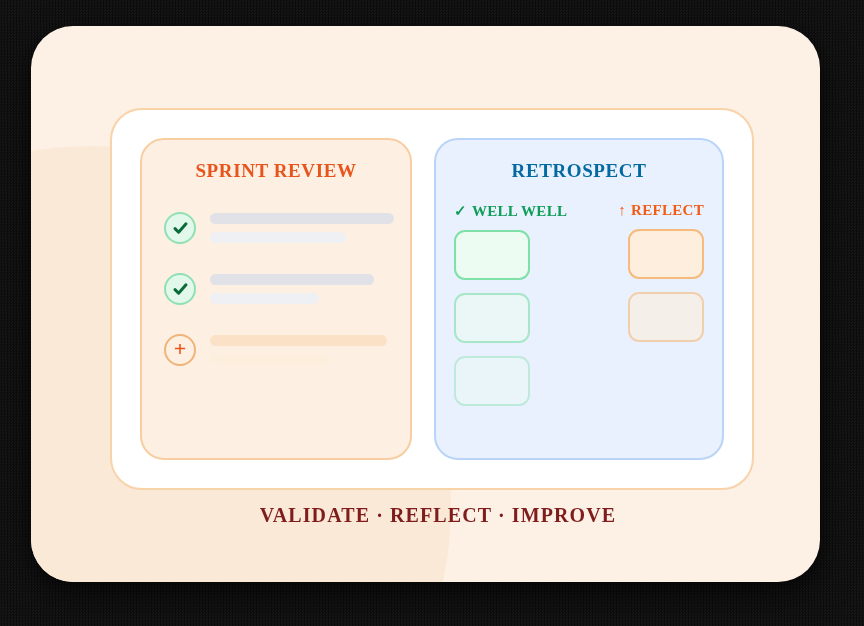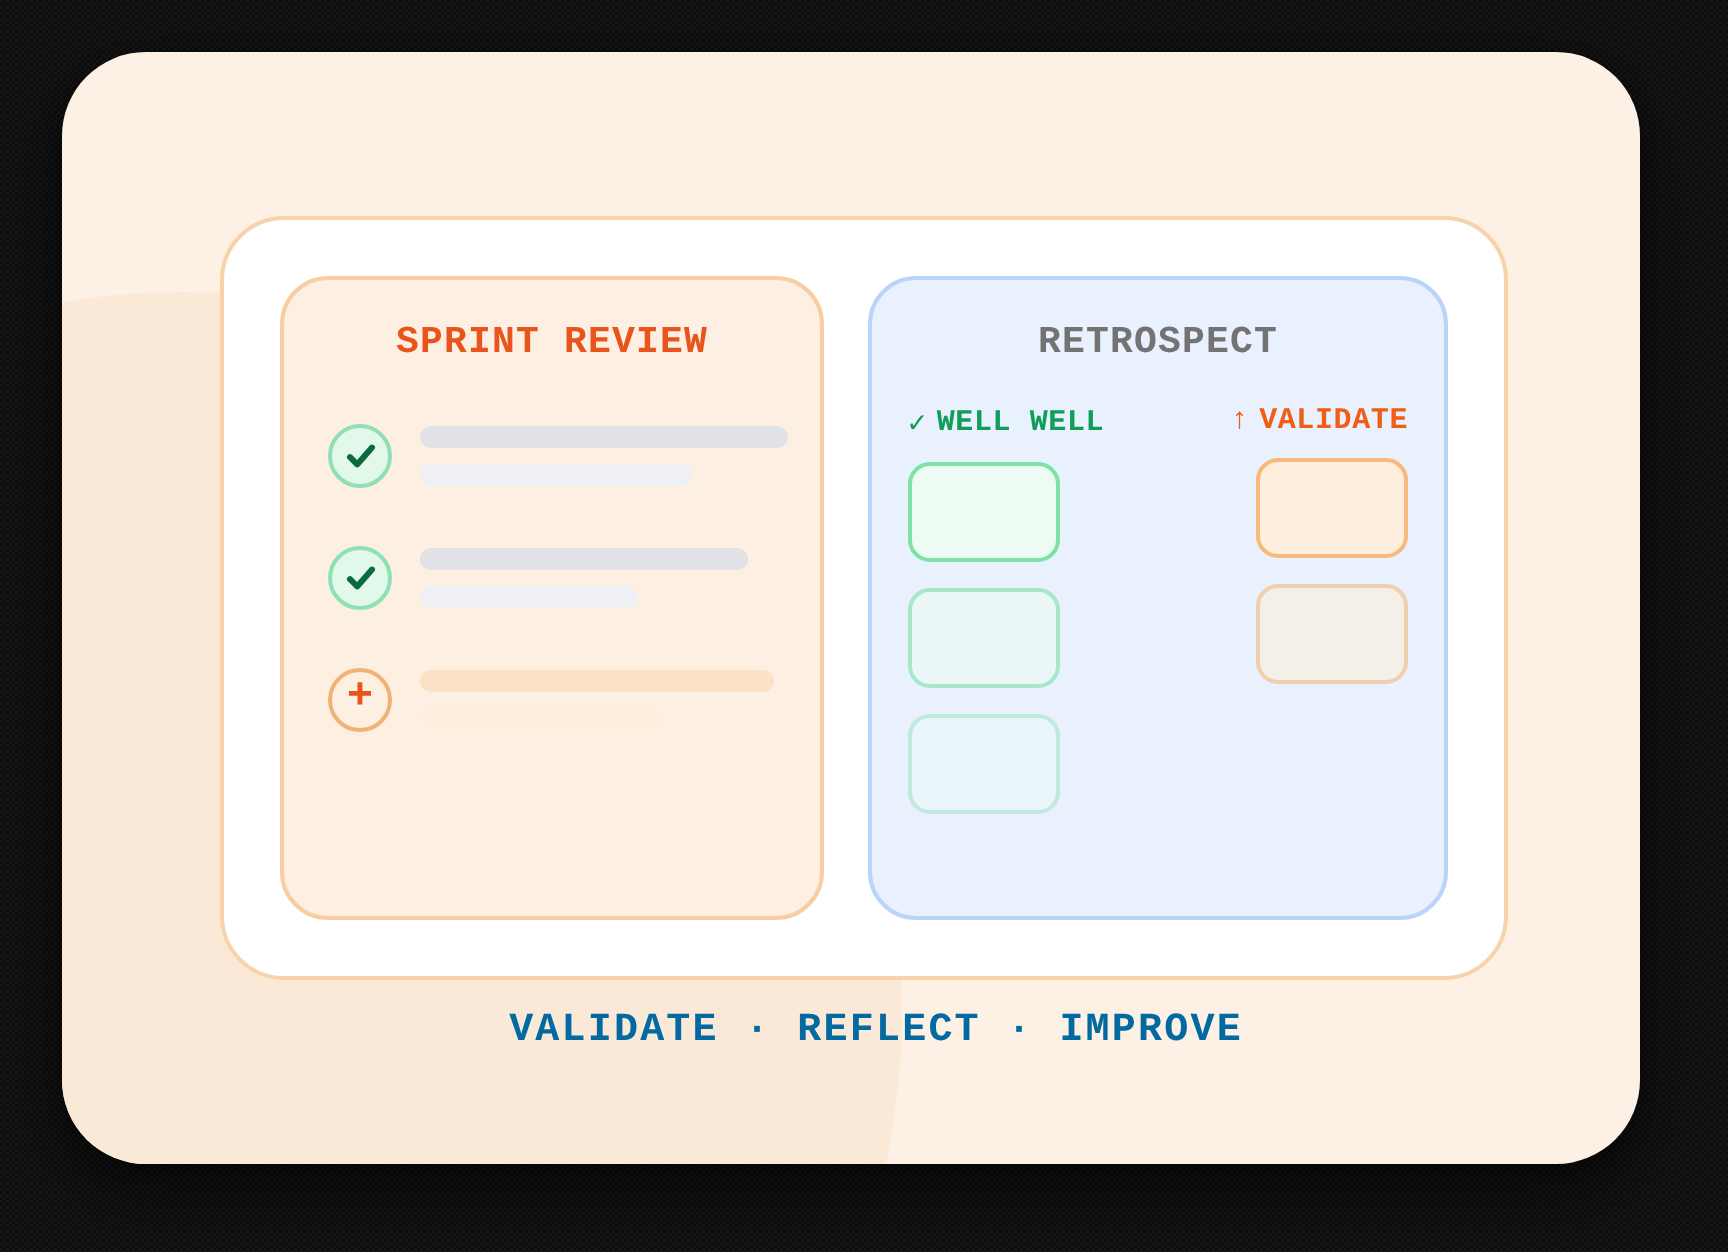--- a/index.html
+++ b/index.html
@@ -8,21 +8,21 @@
     width: 864px;
     height: 626px;
     overflow: hidden;
     background: transparent;
   }
 
   #stage {
     position: relative;
     width: 864px;
     height: 626px;
-    font-family: Liberation Mono, monospace;
+    font-family: Liberation Serif, serif;
     background:
       repeating-conic-gradient(#0d0d0d 0% 25%, #171717 0% 50%) 0 0 / 3px 3px;
   }
 
   
   #outer-card {
     position: absolute;
     left: 31px;
     top: 26px;
     width: 789px;
@@ -73,21 +73,21 @@
     padding: 20px 16px;
   }
 
   .panel-title {
     text-align: center;
     font-size: 19px;
     font-weight: bold;
     letter-spacing: 0.6px;
   }
   #sprint-title { color: #e8551c; }
-  #retro-title  { color: #737373; }
+  #retro-title  { color: #0369a1; }
 
   .task-list {
     margin-top: 30px;
     display: flex;
     flex-direction: column;
     gap: 29px;
   }
 
   .task-row {
     display: flex;
@@ -180,21 +180,21 @@
   
   #caption {
     position: absolute;
     left: 0;
     top: 478px;
     width: 814px;
     text-align: center;
     font-size: 20px;
     font-weight: bold;
     letter-spacing: 1.1px;
-    color: #0369a1;
+    color: #7f1d1d;
   }
 </style>
 </head>
 <body>
 
 <div id="stage">
 
   <div id="outer-card">
 
     <div id="bg-blob"></div>
@@ -256,21 +256,21 @@
             <div class="sticky-stack">
               <div class="sticky sticky-green"></div>
               <div class="sticky sticky-green fade-1"></div>
               <div class="sticky sticky-green fade-2"></div>
             </div>
           </div>
 
           <div class="retro-col">
             <div class="col-head" id="col-head-improve">
               <span>↑</span>
-              <span>VALIDATE</span>
+              <span>REFLECT</span>
             </div>
             <div class="sticky-stack">
               <div class="sticky sticky-orange"></div>
               <div class="sticky sticky-orange fade-1"></div>
             </div>
           </div>
 
         </div>
       </section>
 

